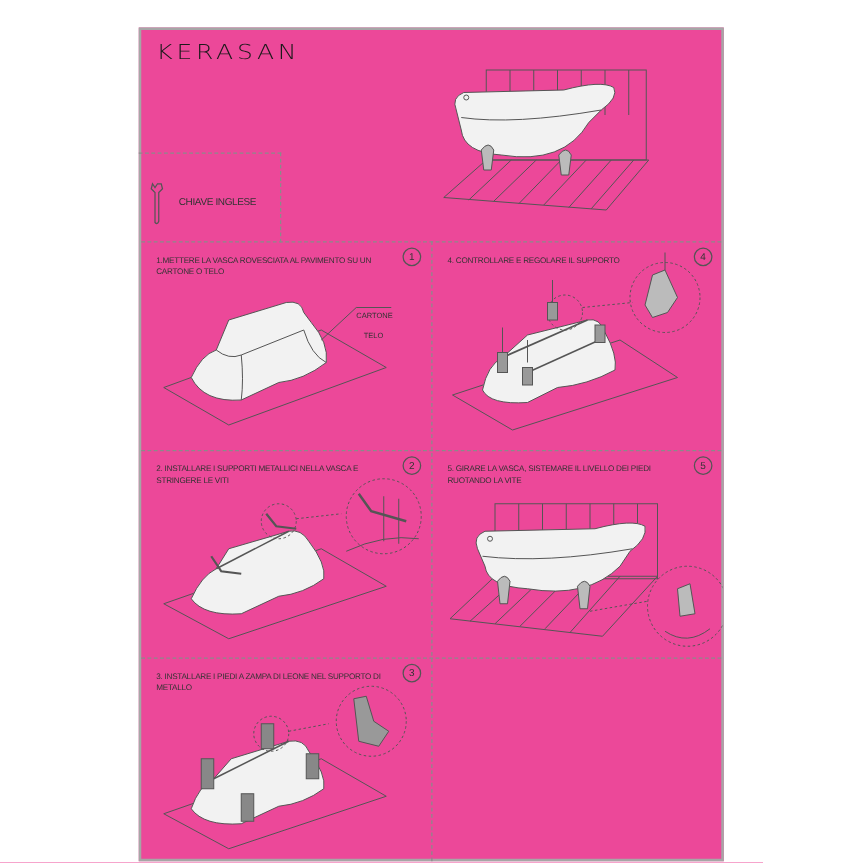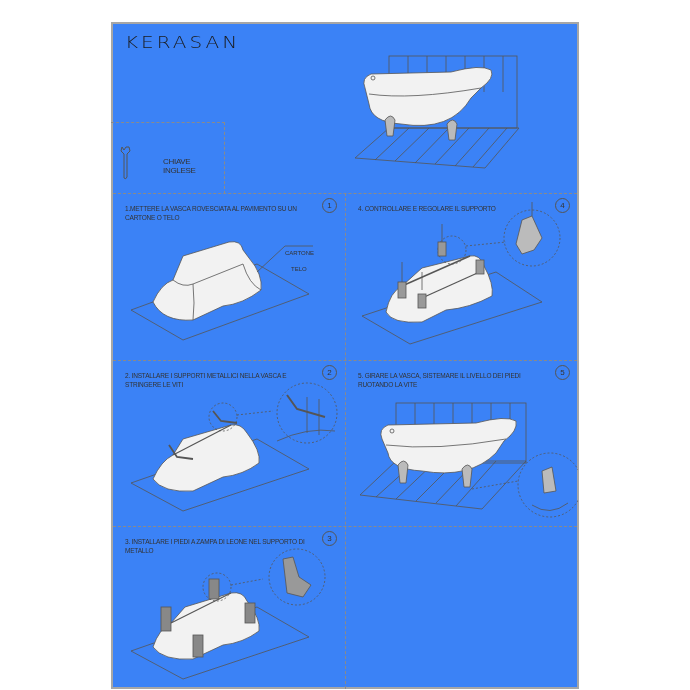--- a/index.html
+++ b/index.html
@@ -1,20 +1,20 @@
 <!DOCTYPE html>
 <html><head>
 <meta charset="utf-8">
 <style>
   html, body { margin:0; padding:0; }
   body { width:690px; height:690px; background:#ffffff; position:relative; overflow:hidden; font-family:"Liberation Sans", sans-serif; }
-  .sheet { position:absolute; left:111px; top:22px; width:468px; height:667px; background:#3b82f6; border:2px solid #a6a6a6; box-sizing:border-box; }
+  .sheet { position:absolute; left:111px; top:22px; width:468px; height:667px; background:#ec4899; border:2px solid #a6a6a6; box-sizing:border-box; }
   .brand { position:absolute; left:12px; top:8px; font-family:"DejaVu Sans", sans-serif; font-size:20px; letter-spacing:3px; color:#1a1a1a; font-weight:300; transform:scaleY(0.82); transform-origin:left top; }
   .toolbox { position:absolute; left:-2px; top:98px; width:114px; height:72px; border-top:1px dashed #8a8a8a; border-right:1px dashed #8a8a8a; box-sizing:border-box; }
-  .tool-label { position:absolute; left:32px; top:34px; font-size:8px; color:#333; letter-spacing:-0.3px;margin-left:20px; }
+  .tool-label { position:absolute; left:32px; top:34px; font-size:8px; color:#333; letter-spacing:-0.3px; }
   .wrench { position:absolute; left:8px; top:22px; }
   .hero { position:absolute; left:218px; top:30px; }
   .hline { position:absolute; left:0; width:464px; border-top:1px dashed #8a8a8a; }
   .vline { position:absolute; left:232px; top:169px; height:496px; border-left:1px dashed #8a8a8a; }
   .panel { position:absolute; width:232px; height:166px; }
   .step-text { position:absolute; left:12px; top:10px; font-size:6.5px; color:#333; line-height:9px; text-transform:uppercase; letter-spacing:-0.2px; width:180px; }
   .step-num { position:absolute; right:8px; top:4px; width:13px; height:13px; border:1px solid #555; border-radius:50%; font-size:8px; line-height:13px; text-align:center; color:#333; }
   .fig { position:absolute; left:0; top:0; }
   .annot { position:absolute; font-size:6px; color:#333; }
 </style>

